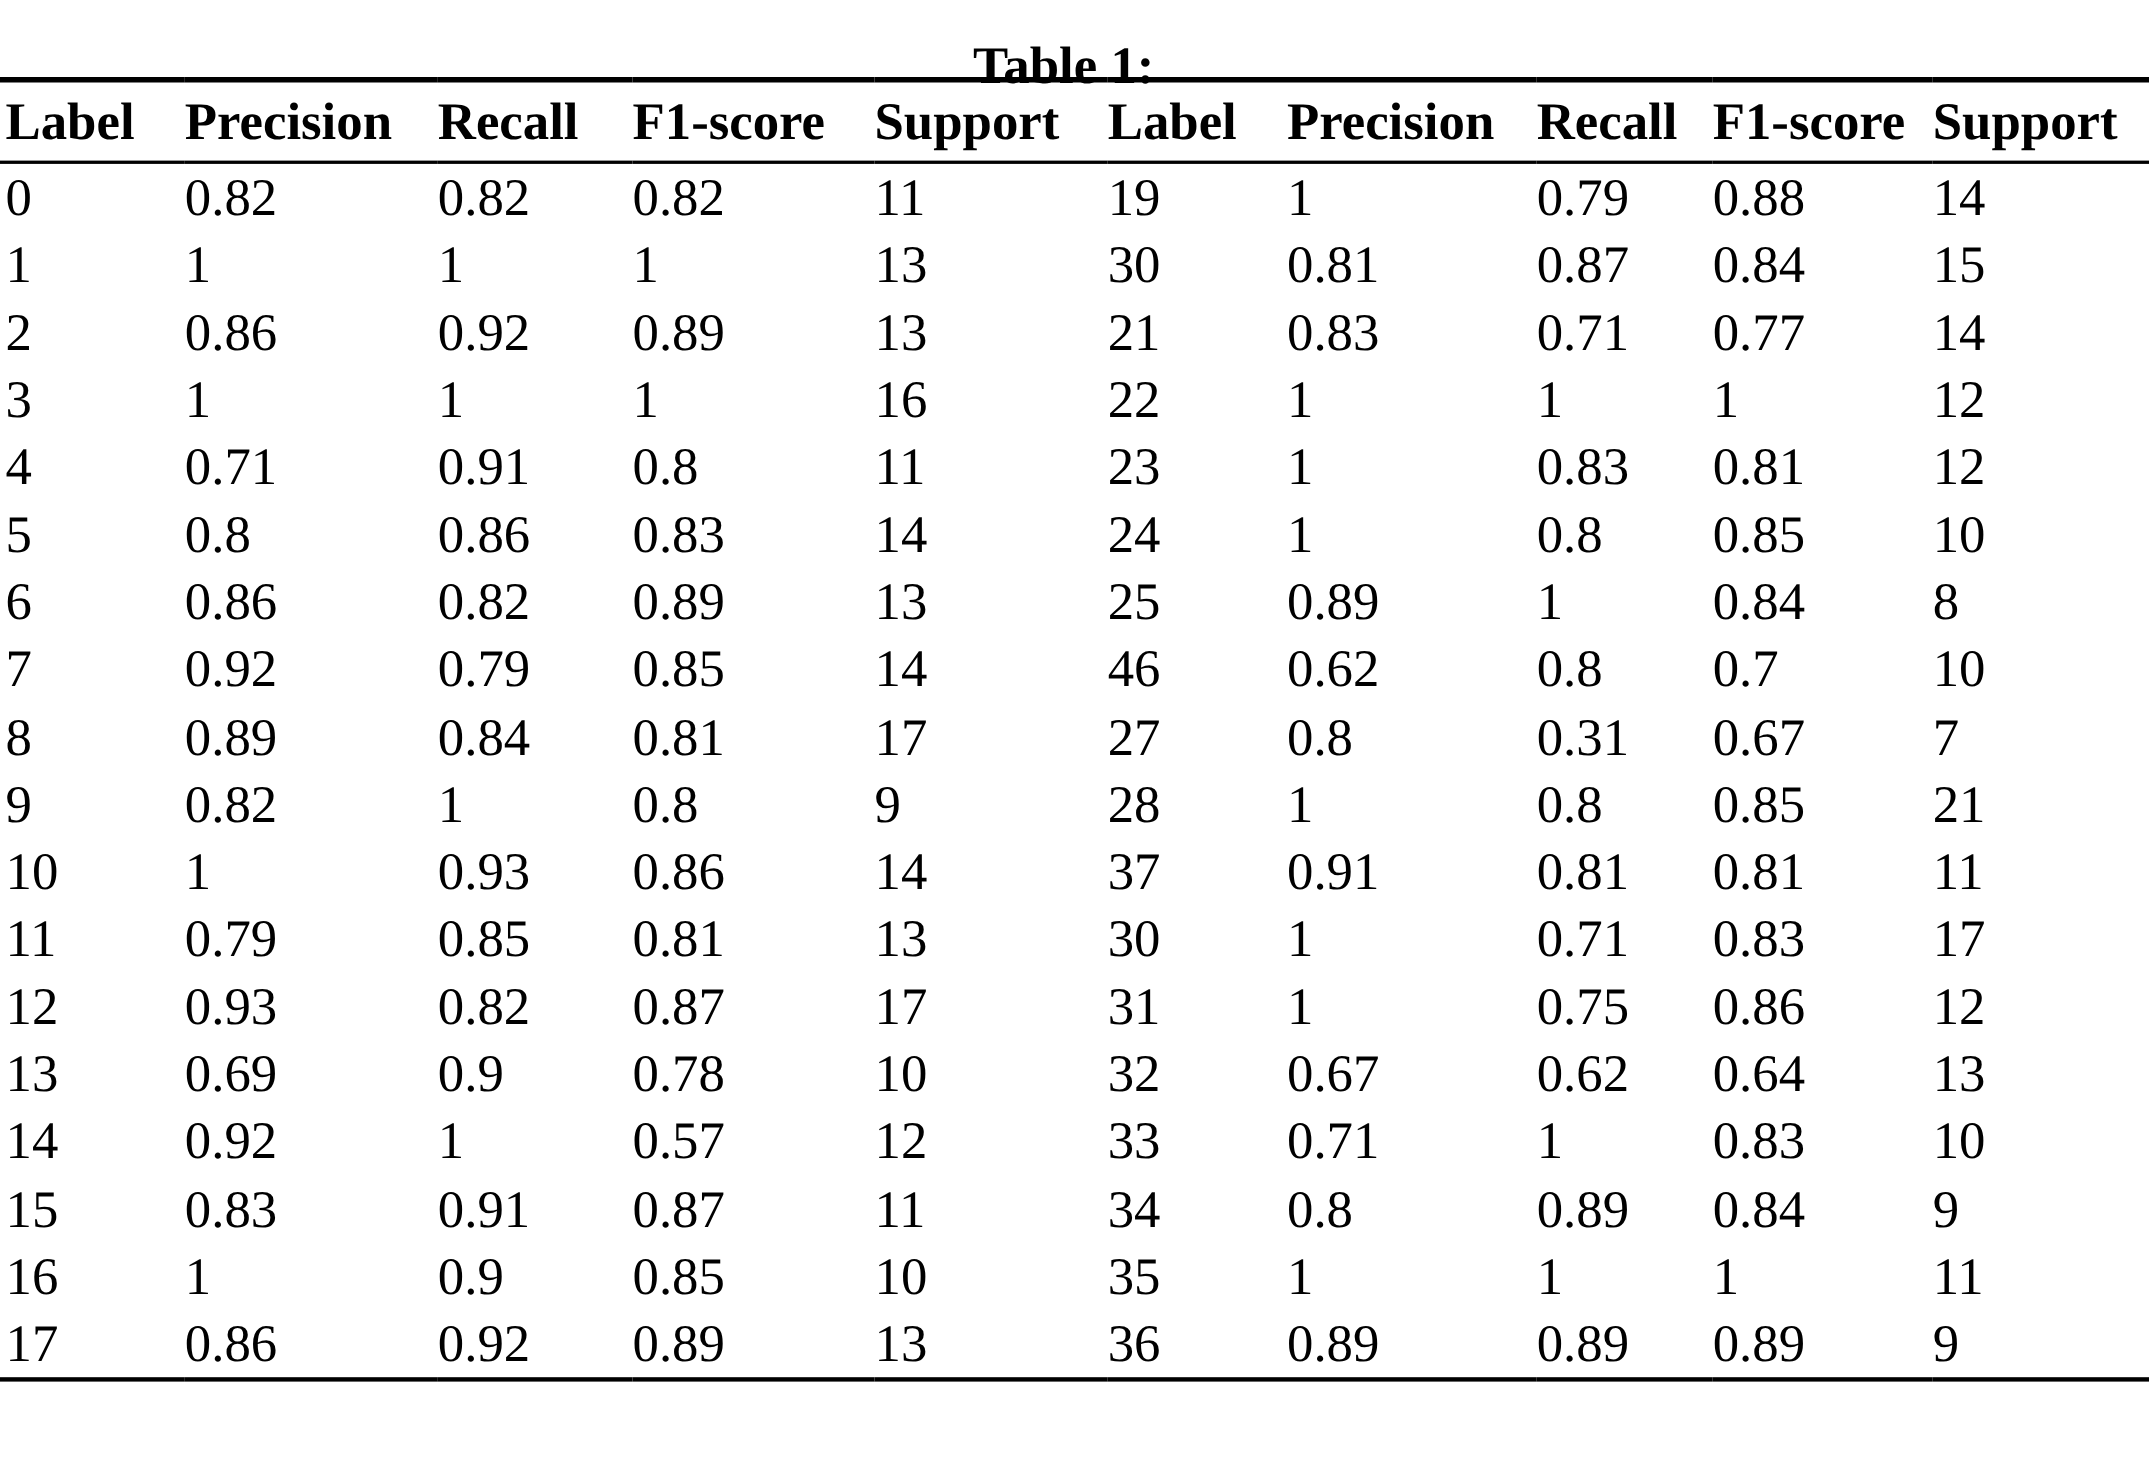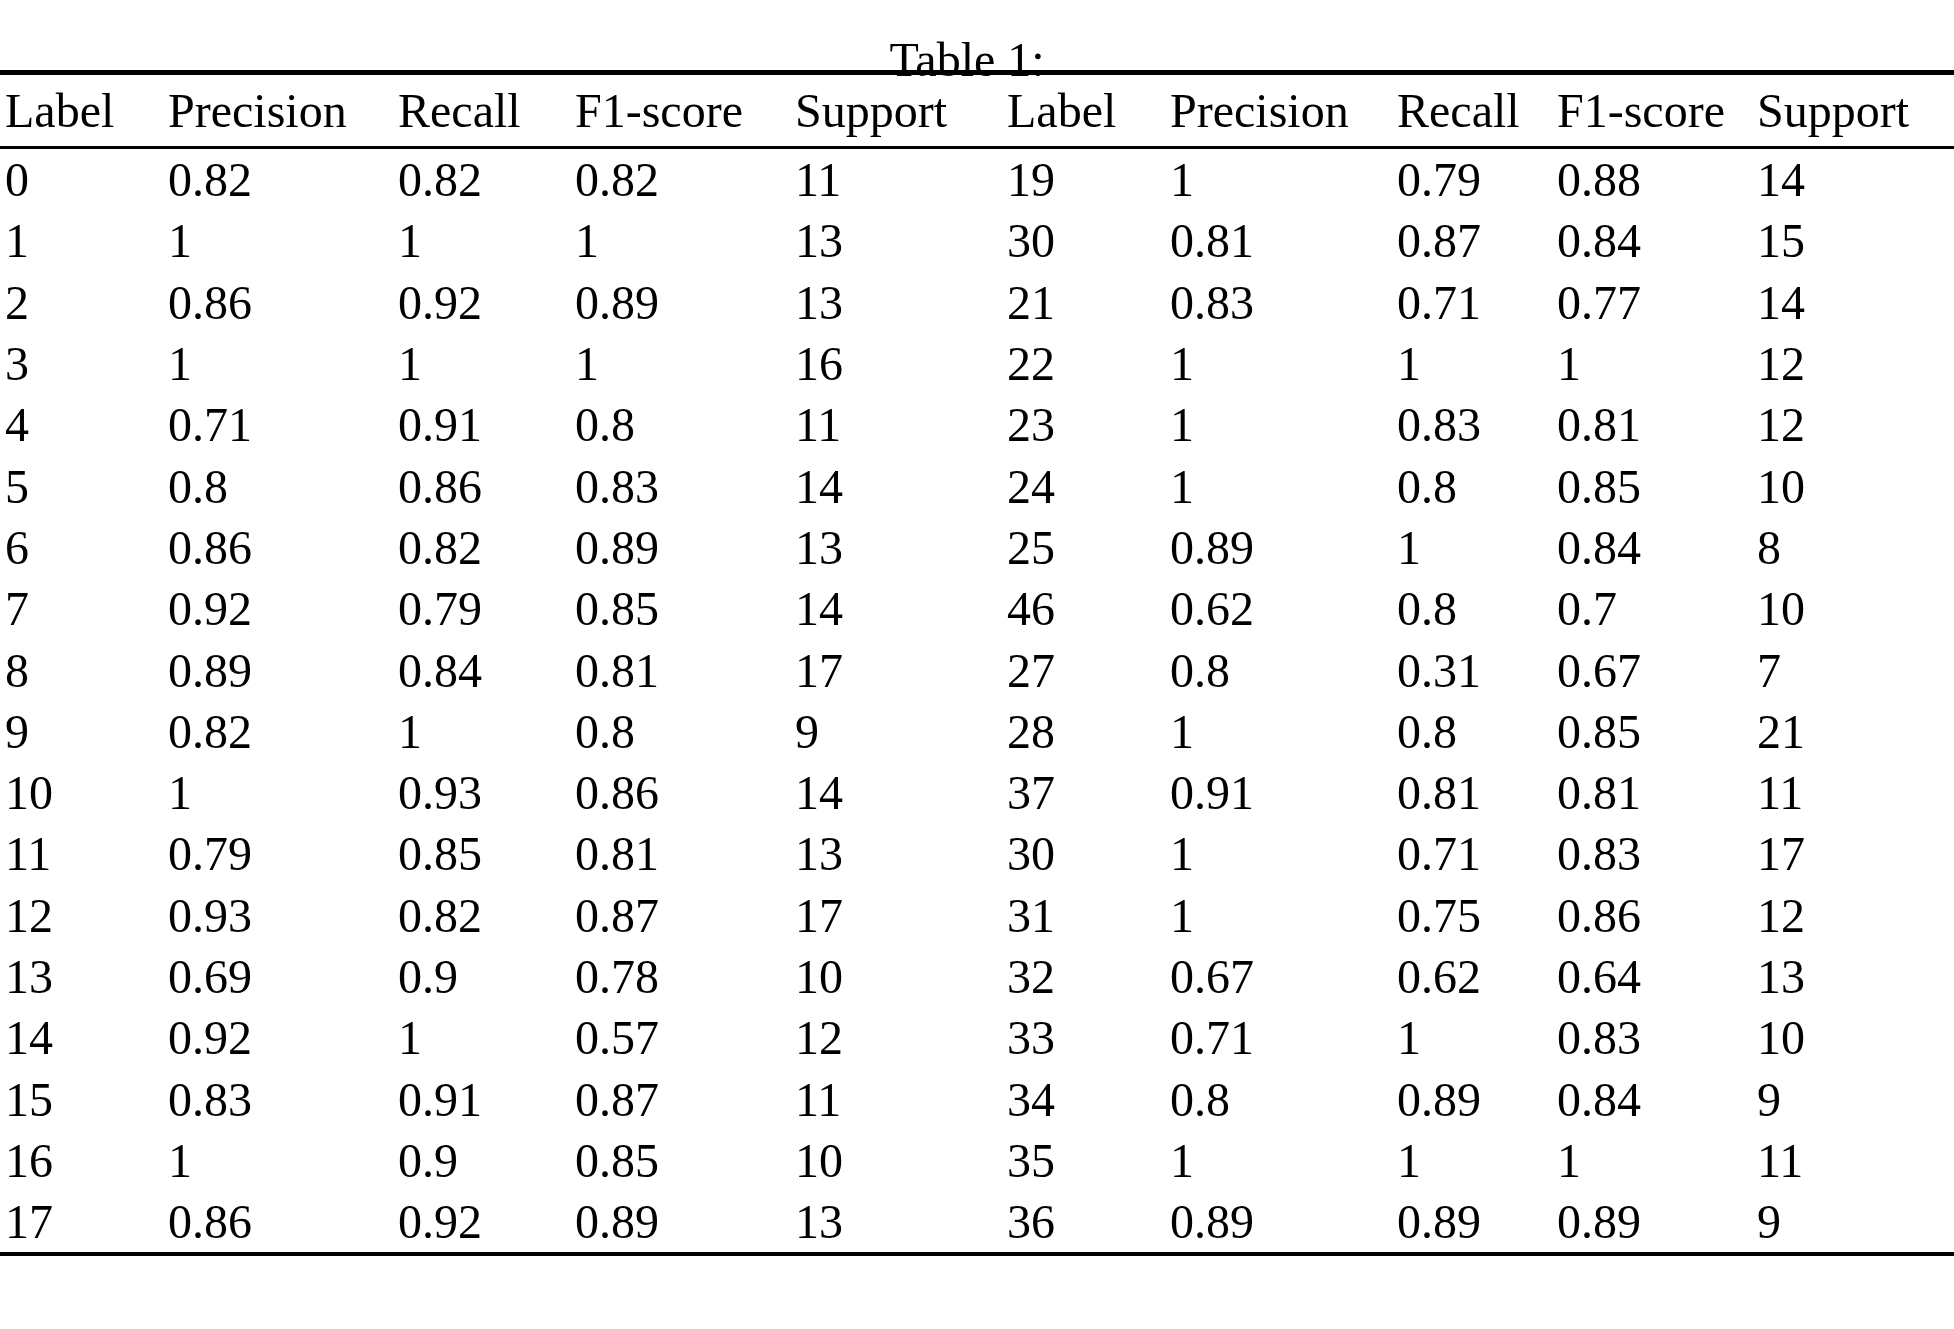--- a/index.html
+++ b/index.html
@@ -16,33 +16,33 @@
   }
   .caption {
     height: 70px;
     display: flex;
     justify-content: center;
     align-items: center;
     font-size: 48px;
     white-space: nowrap;
   }
   .cap-label {
-    font-weight: normal;
+    font-weight: bold;
     margin-right: 20px;
     margin-top: 48px;
   }
   table.results {
     border-collapse: collapse;
     table-layout: fixed;
     width: 1954px;
     border-top: 5px solid #000;
     border-bottom: 4px solid #000;
   }
   table.results thead th {
-    font-weight: normal;
+    font-weight: bold;
     text-align: left;
     font-size: 48px;
     height: 71px;
     padding: 0;
     vertical-align: middle;
     border-bottom: 3px solid #000;
     white-space: nowrap;
     overflow: hidden;
   }
   table.results tbody td {

